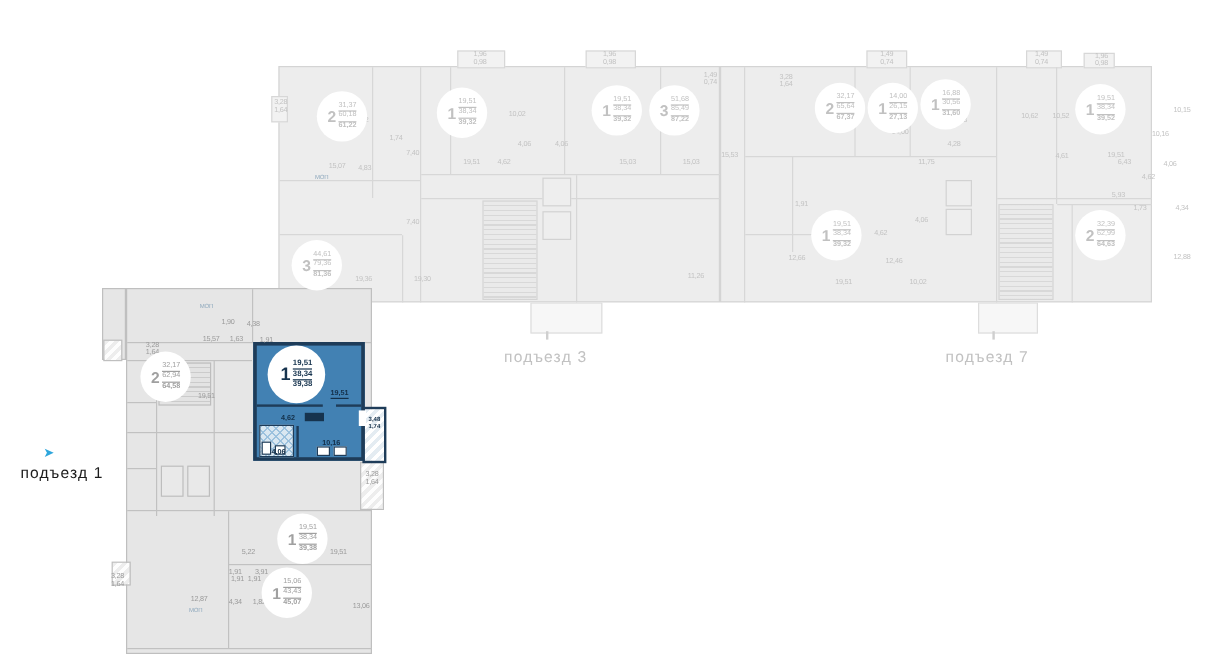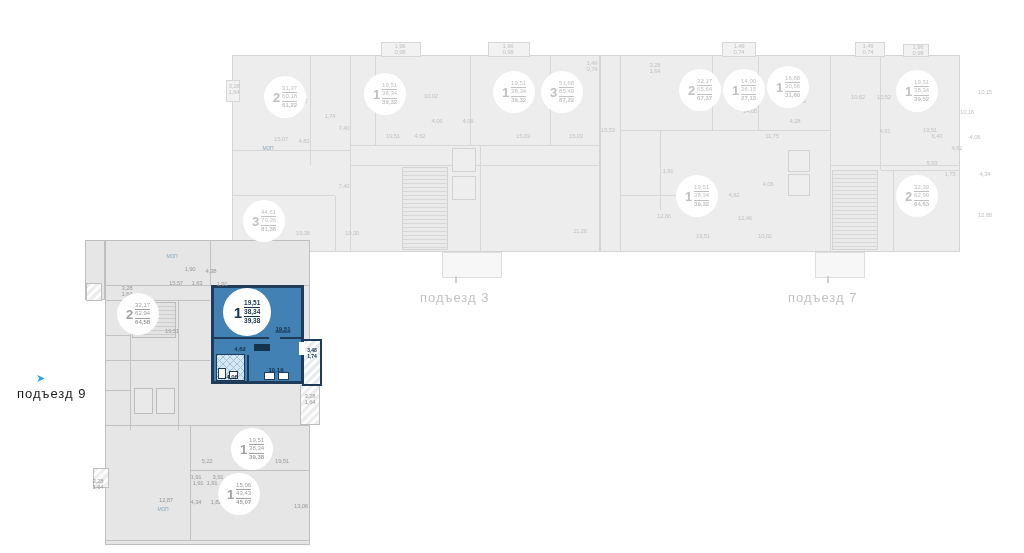--- a/index.html
+++ b/index.html
@@ -350,19 +350,19 @@
       <span class="lbl a" style="left: 98px; top: 487px;">1,64</span>
       <span class="lbl a" style="left: 198px; top: 483px;">1,91</span>
       <span class="lbl a" style="left: 212px; top: 483px;">1,91</span>
       <span class="lbl a" style="left: 166px; top: 500px;">12,87</span>
       <span class="lbl a" style="left: 196px; top: 502px;">4,34</span>
       <span class="lbl a" style="left: 216px; top: 502px;">1,82</span>
       <span class="lbl m" style="left: 163px; top: 509px;">МОП</span>
     </div>
 
   <span class="arrow" style="left:36px;top:373px">➤</span>
-  <span class="sec-label active" style="left:17px;top:386px">подъезд 9</span>
+  <span class="sec-label active" style="left:17px;top:386px">подъезд 1</span>
   <div class="dash" style="left:455px;top:276px"></div>
   <span class="sec-label" style="left:420px;top:290px">подъезд 3</span>
   <div class="dash" style="left:827px;top:276px"></div>
   <span class="sec-label" style="left:788px;top:290px">подъезд 7</span>
 
 </div>
 
 </body></html>

